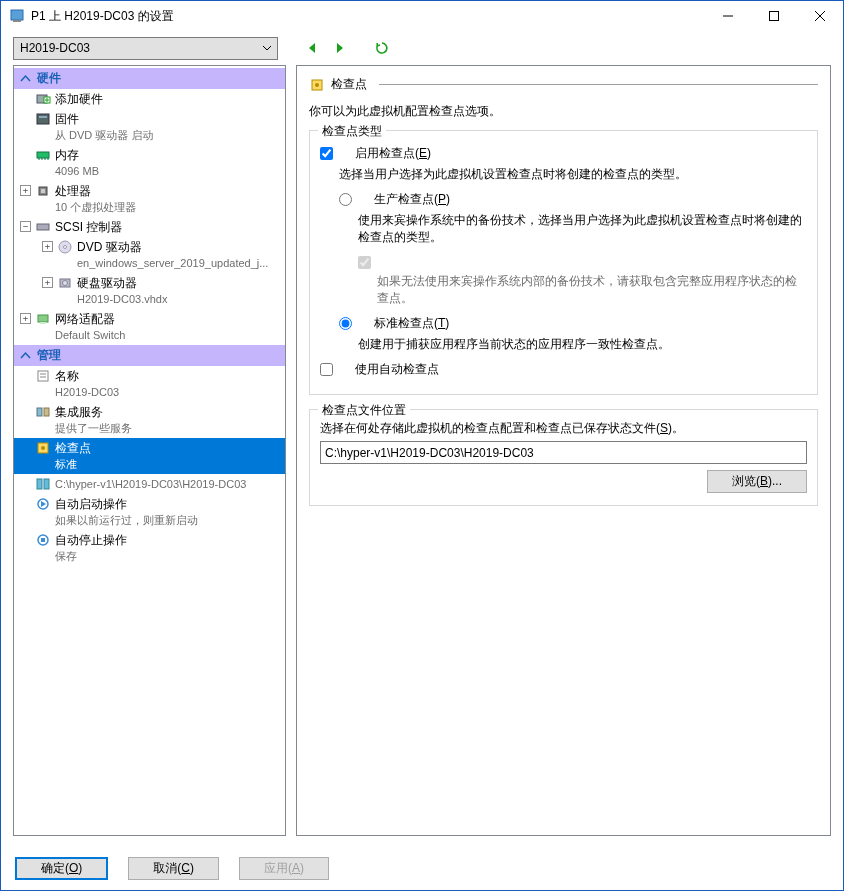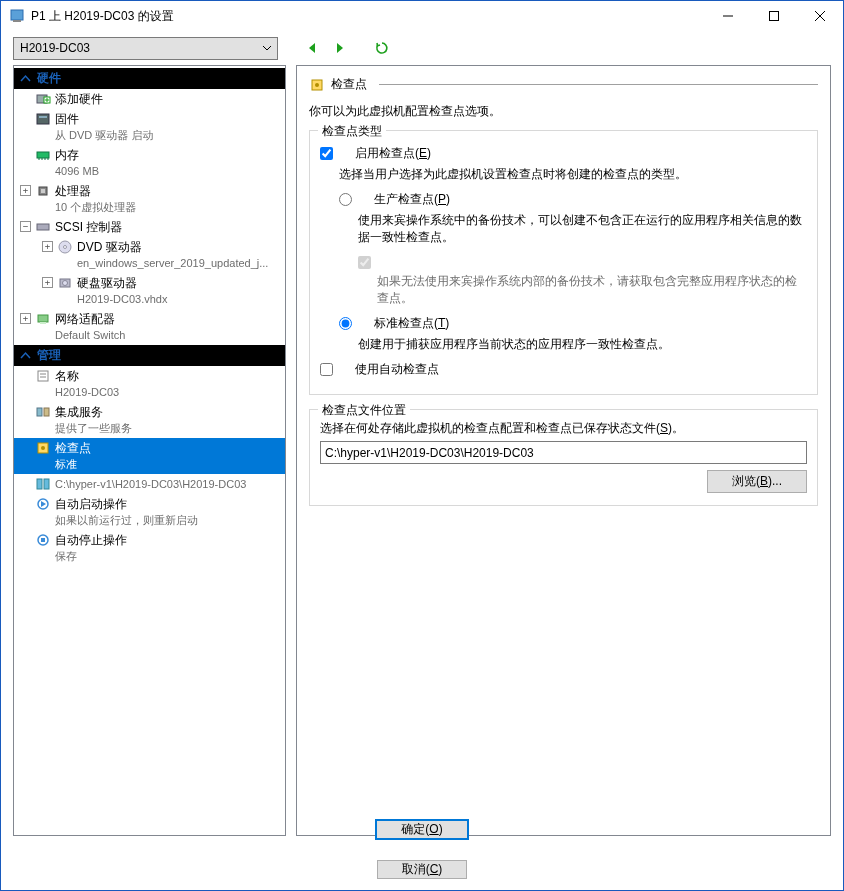--- a/index.html
+++ b/index.html
@@ -6,21 +6,21 @@
 body { background: #fff; width: 844px; height: 891px; border: 1px solid #185abd; display: flex; flex-direction: column; }
 .titlebar { height: 30px; display: flex; align-items: center; padding: 0 0 0 8px; background: #fff; }
 .titlebar-icon { width: 16px; height: 16px; margin-right: 6px; }
 .titlebar-title { flex: 1; color: #000; }
 .win-btn { width: 46px; height: 30px; display: flex; align-items: center; justify-content: center; color: #000; }
 .toolbar-row { height: 34px; display: flex; align-items: center; padding: 2px 12px; gap: 8px; }
 .vm-select { width: 265px; height: 23px; border: 1px solid #7a7a7a; background: #e1e1e1; padding: 0 6px; display: flex; align-items: center; justify-content: space-between; }
 .nav-btn { width: 20px; height: 20px; display: inline-flex; align-items: center; justify-content: center; }
 .content { flex: 1; display: flex; padding: 0 12px 10px 12px; gap: 10px; min-height: 0; }
 .sidebar { width: 273px; border: 1px solid #828790; background: #fff; overflow-y: auto; padding: 2px 0; }
-.side-header { background: #000000; padding: 2px 6px; display: flex; align-items: center; gap: 6px; color: #1a61b8; font-weight: bold; }
+.side-header { background: #c4b5fd; padding: 2px 6px; display: flex; align-items: center; gap: 6px; color: #1a61b8; font-weight: bold; }
 .side-header svg { flex-shrink: 0; }
 .side-item { padding: 2px 0 2px 6px; display: flex; align-items: flex-start; gap: 4px; line-height: 16px; cursor: default; }
 .side-item.selected { background: #0078d7; color: #fff; }
 .side-item.selected .sub { color: #fff; }
 .exp { width: 11px; height: 11px; border: 1px solid #919191; display: inline-flex; align-items: center; justify-content: center; font-size: 9px; line-height: 1; color: #555; margin-top: 2px; flex-shrink: 0; font-family: monospace; }
 .exp-spacer { width: 11px; flex-shrink: 0; display: inline-block; }
 .side-icon { width: 16px; height: 16px; flex-shrink: 0; display: inline-flex; align-items: center; justify-content: center; margin-top: 0; }
 .side-text { display: flex; flex-direction: column; }
 .side-text .main { color: #000; }
 .side-item.selected .side-text .main { color: #fff; }
@@ -36,21 +36,21 @@
 .chk, .rad { width: 13px; height: 13px; flex-shrink: 0; margin-top: 2px; }
 .sub-desc { color: #000; margin-left: 19px; margin-bottom: 8px; }
 .sub-desc.gray { color: #6d6d6d; }
 .disabled { color: #a0a0a0; }
 .inner-indent { margin-left: 19px; }
 .path-input { width: 100%; height: 23px; border: 1px solid #7a7a7a; padding: 0 4px; display: flex; align-items: center; margin-top: 4px; }
 .browse-row { display: flex; justify-content: flex-end; margin-top: 6px; }
 .btn { min-width: 75px; height: 23px; border: 1px solid #adadad; background: #e1e1e1; padding: 0 24px; display: inline-flex; align-items: center; justify-content: center; cursor: default; }
 .btn.primary { border: 2px solid #0078d7; }
 .btn.disabled { color: #a0a0a0; background: #e1e1e1; border-color: #adadad; }
-.footer { height: 44px; display: flex; align-items: center; justify-content: center; gap: 20px; padding: 0 14px; flex-direction: column; }
+.footer { height: 44px; display: flex; align-items: center; justify-content: flex-start; gap: 20px; padding: 0 14px; }
 .footer .btn { min-width: 86px; }
 .underline { text-decoration: underline; }
 </style>
 </head>
 <body>
 
 <div class="titlebar">
   <span class="titlebar-icon">
     <svg width="16" height="16" viewBox="0 0 16 16">
         <rect x="2" y="2" width="12" height="10" fill="#5aa0d8" stroke="#2b6cb0"></rect>
@@ -343,21 +343,21 @@
         <input type="checkbox" class="chk" checked="" style="">
         <span>启用检查点(<span class="underline">E</span>)</span>
       </div>
       <div class="sub-desc">选择当用户选择为此虚拟机设置检查点时将创建的检查点的类型。</div>
 
       <div class="inner-indent">
         <div class="row">
           <input type="radio" class="rad" name="cptype" style="">
           <span>生产检查点(<span class="underline">P</span>)</span>
         </div>
-        <div class="sub-desc">使用来宾操作系统中的备份技术，可以创建不包含正在运行的应用程序相关信息的数据一致性检查点。</div>
+        <div class="sub-desc">使用来宾操作系统中的备份技术，选择当用户选择为此虚拟机设置检查点时将创建的检查点的类型。</div>
 
         <div class="inner-indent">
           <div class="row disabled">
             <input type="checkbox" class="chk" checked="" disabled="" style="">
           </div>
           <div class="sub-desc gray">如果无法使用来宾操作系统内部的备份技术，请获取包含完整应用程序状态的检查点。</div>
         </div>
 
         <div class="row">
           <input type="radio" class="rad" name="cptype" checked="" style="">

